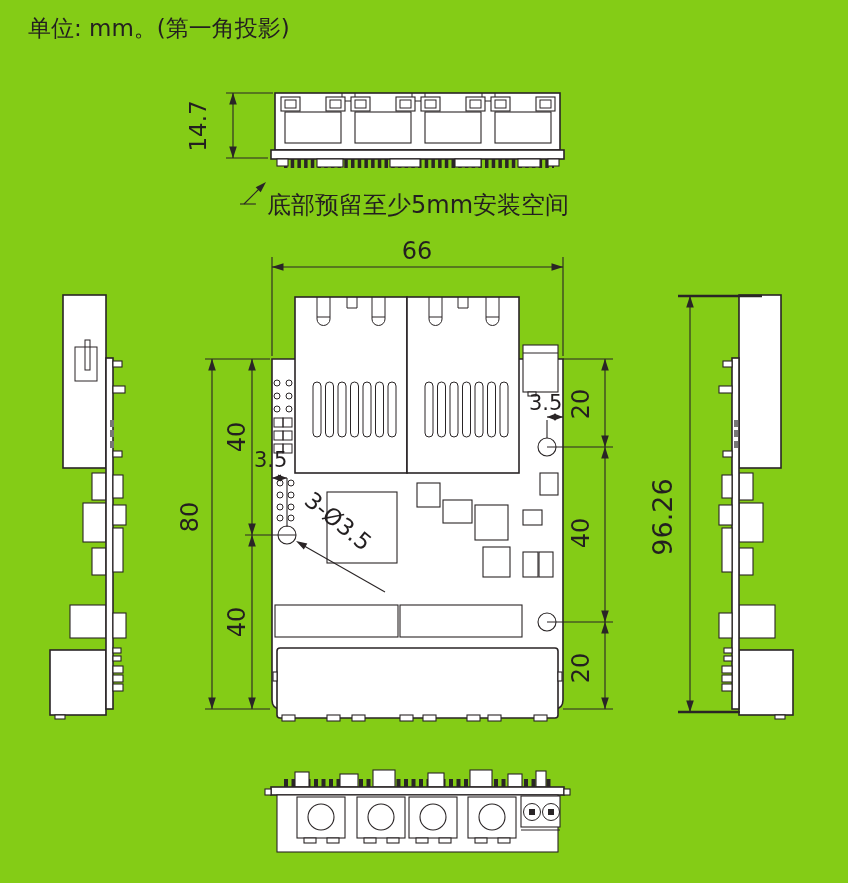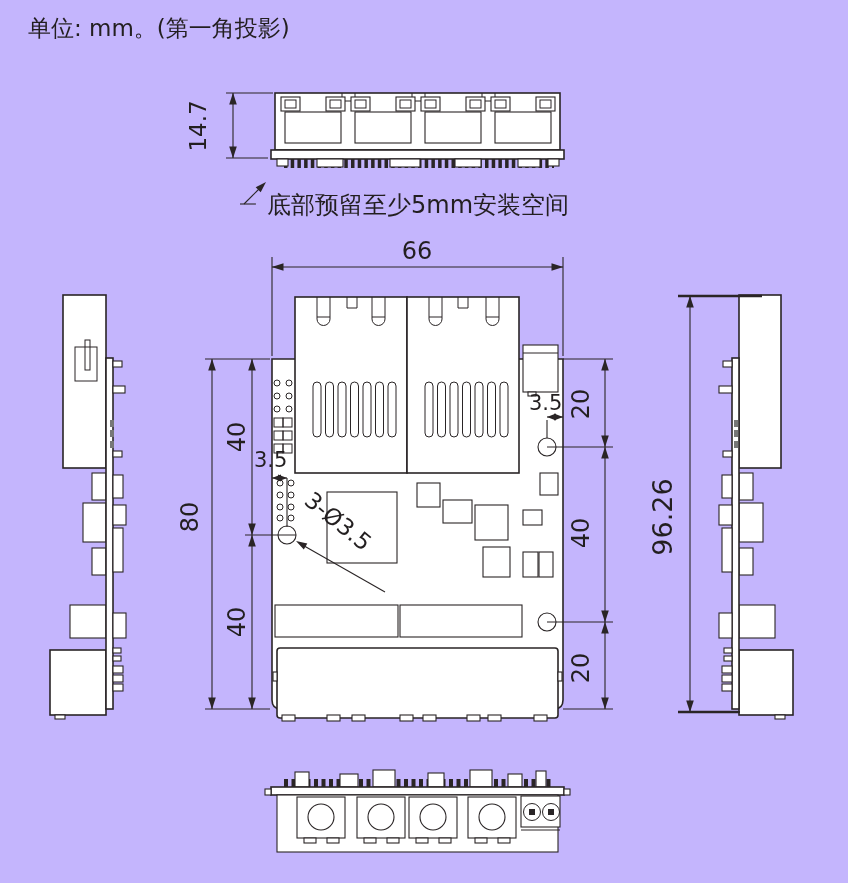--- a/index.html
+++ b/index.html
@@ -1,16 +1,16 @@
 <!DOCTYPE html>
 <html><head>
 <meta charset="utf-8">
 <style>
   html,body{margin:0;padding:0;background:#ffffff;}
-  .stage{position:relative;width:848px;height:883px;background:#c4b5fd;overflow:hidden;}
+  .stage{position:relative;width:848px;height:883px;background:#84cc16;overflow:hidden;}
   svg{display:block;}
   .out  {stroke:#2a2526;stroke-width:1.6;fill:#fff;}
   .out2 {stroke:#2a2526;stroke-width:1.1;fill:#fff;}
   .thin {stroke:#2a2526;stroke-width:1;fill:none;}
   .dim  {stroke:#2a2526;stroke-width:1.1;fill:none;}
   .dimx {stroke:#2a2526;stroke-width:2.6;fill:none;}
   .comb {stroke:#2a2526;stroke-width:9;fill:none;stroke-dasharray:3.5 3.2;}
   .comb2{stroke:#2a2526;stroke-width:8;fill:none;stroke-dasharray:4 3.5;}
   .nub  {fill:#777;stroke:none;}
   .arr  {fill:#2a2526;stroke:none;}

